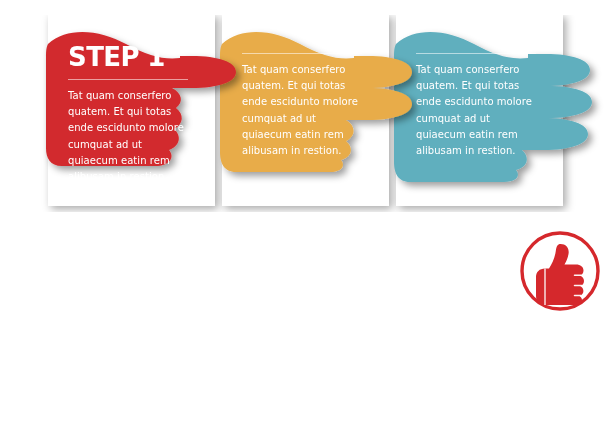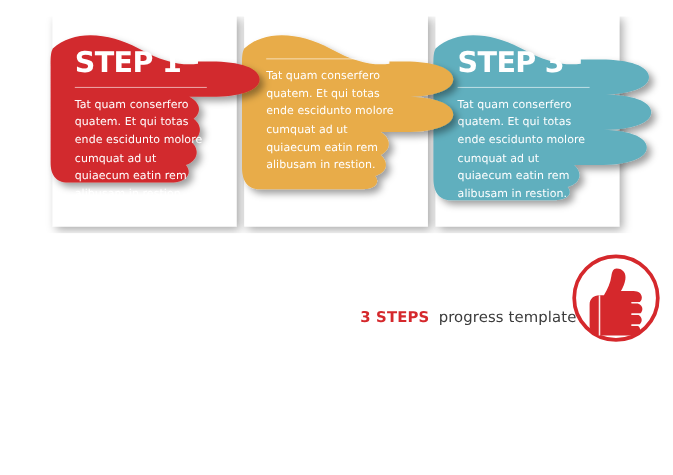--- a/index.html
+++ b/index.html
@@ -253,33 +253,29 @@
                    C 160,157 158,167 146,170
                    C 151,176 146,182 134,182
                    L 40,182
                    C 28,182 24,173 24,162
                    L 24,60
                    C 24,52 24,48 26,44 Z" fill="#61AFBE"></path>
         </g>
       </svg>
 
       <div class="step-text">
-        <div class="step-title">STEP 3</div>
         <div class="title-rule"></div>
         <div class="step-body">Tat quam conserfero quatem. Et qui totas ende escidunto molore cumquat ad ut quiaecum eatin rem alibusam in restion.</div>
       </div>
     </div>
 
   </div>
 
   <div class="footer">
 
-    <div class="footer-caption">
-      <span class="caption-strong" style="color: rgb(213, 40, 44);">3 STEPS</span><span>&nbsp; </span><span class="caption-rest" style="color: rgb(60, 60, 60);">progress template</span>
-    </div>
 
     <svg class="logo" width="88" height="88" viewBox="0 0 88 88" xmlns="http://www.w3.org/2000/svg">
       <circle cx="44" cy="44" r="38" fill="none" stroke="#D5282C" stroke-width="3.4"></circle>
 
       <path d="M 44.5,17
                C 50.5,17 53.5,21.5 52.5,27
                C 51.8,31 50.2,34.5 48.5,37.5
                L 60,37.5
                C 64.5,37.5 67.5,40 67.5,43.5
                C 67.5,46 66,47.8 64,48.8

